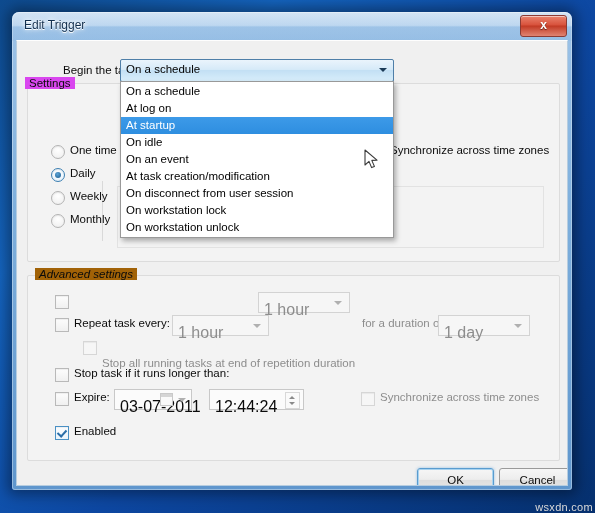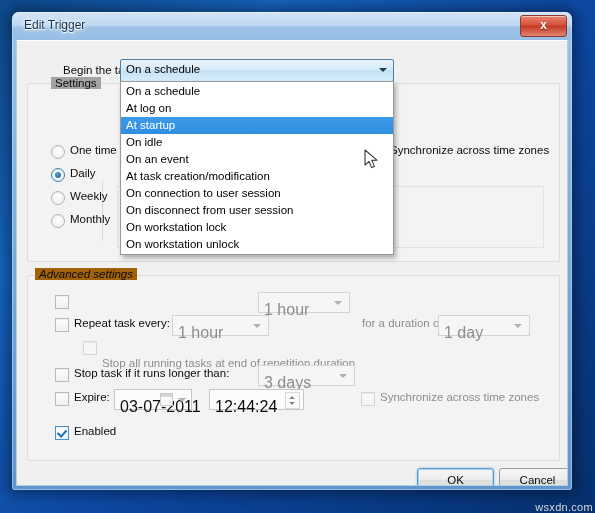--- a/index.html
+++ b/index.html
@@ -103,22 +103,22 @@
   #settings-group {
     position: absolute;
     left: 10px; top: 42px;
     width: 531px; height: 177px;
     border: 1px solid #dcdcdc;
     border-radius: 2px;
     background: #f3f3f3;
   }
   #settings-legend {
     position: absolute;
-    left: 34px; top: 36px;
-    background: #a3a3a3;
+    left: 8px; top: 36px;
+    background: #d946ef;
     padding: 0 4px;
     z-index: 3;
   }
 
   
   .radio-row { position: absolute; left: 34px; }
   .radio {
     position: absolute; left: 0; top: 1px;
     width: 12px; height: 12px; border-radius: 50%;
     border: 1px solid #b4b4b4;
@@ -355,21 +355,20 @@
 
     <div class="lbl" id="sync-top">Synchronize across time zones</div>
 
     <div id="dropdown">
       <div class="dd-item">On a schedule</div>
       <div class="dd-item">At log on</div>
       <div class="dd-item hl">At startup</div>
       <div class="dd-item">On idle</div>
       <div class="dd-item">On an event</div>
       <div class="dd-item">At task creation/modification</div>
-      <div class="dd-item">On connection to user session</div>
       <div class="dd-item">On disconnect from user session</div>
       <div class="dd-item">On workstation lock</div>
       <div class="dd-item">On workstation unlock</div>
     </div>
 
     <svg id="cursor" width="16" height="22" viewBox="0 0 16 22">
       <path d="M1 1 L1 16 L5 12.4 L7.6 18.6 L10.4 17.4 L7.8 11.4 L13 11.2 Z" fill="#ffffff" stroke="#3a3a3a" stroke-width="1.1" stroke-linejoin="round"></path>
     </svg>
 
     <div id="advanced-group"></div>
@@ -391,24 +390,20 @@
     <div class="field" style="left:421px; top:274px; width:90px;">
       <div class="field-text muted">1 day</div>
       <div class="arrow-dn" style="right:7px; top:8px;"></div>
     </div>
 
     <div class="cb dim" style="left:66px; top:300px;"></div>
     <div class="lbl muted" style="left:85px; top:299px;margin-top:17px;">Stop all running tasks at end of repetition duration</div>
 
     <div class="cb" style="left:38px; top:327px;"></div>
     <div class="lbl" style="left:57px; top:326px;">Stop task if it runs longer than:</div>
-    <div class="field" style="left:241px; top:324px; width:95px;">
-      <div class="field-text muted">3 days</div>
-      <div class="arrow-dn" style="right:7px; top:8px;"></div>
-    </div>
 
     <div class="cb" style="left:38px; top:351px;"></div>
     <div class="lbl" style="left:57px; top:350px;">Expire:</div>
     <div class="field active" style="left:97px; top:348px; width:76px;">
       <div class="field-text">03-07-2011</div>
       <div id="date-cal"></div>
       <div class="arrow-dn" style="right:5px; top:8px;"></div>
     </div>
     <div class="field active" style="left:192px; top:348px; width:93px;">
       <div class="field-text">12:44:24</div>

